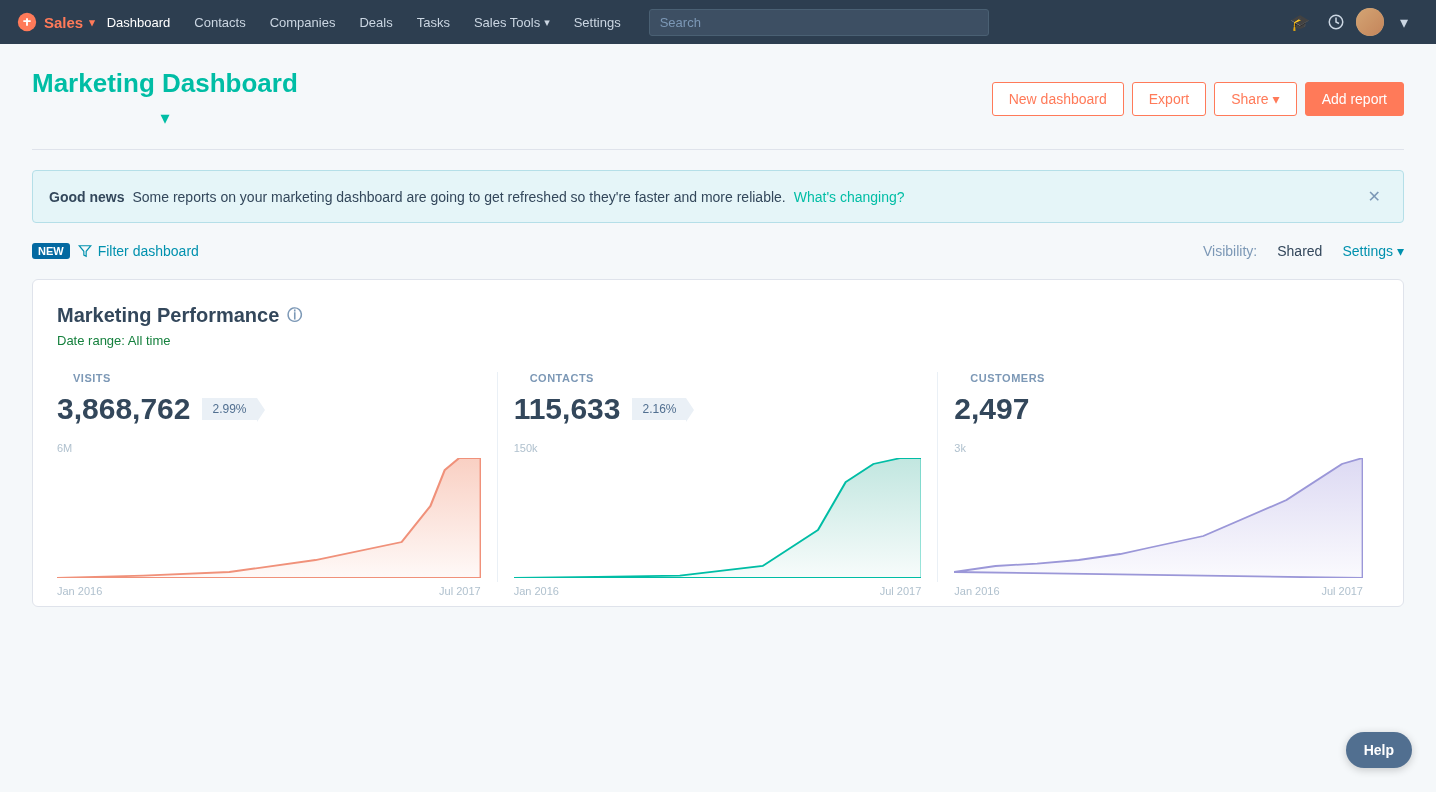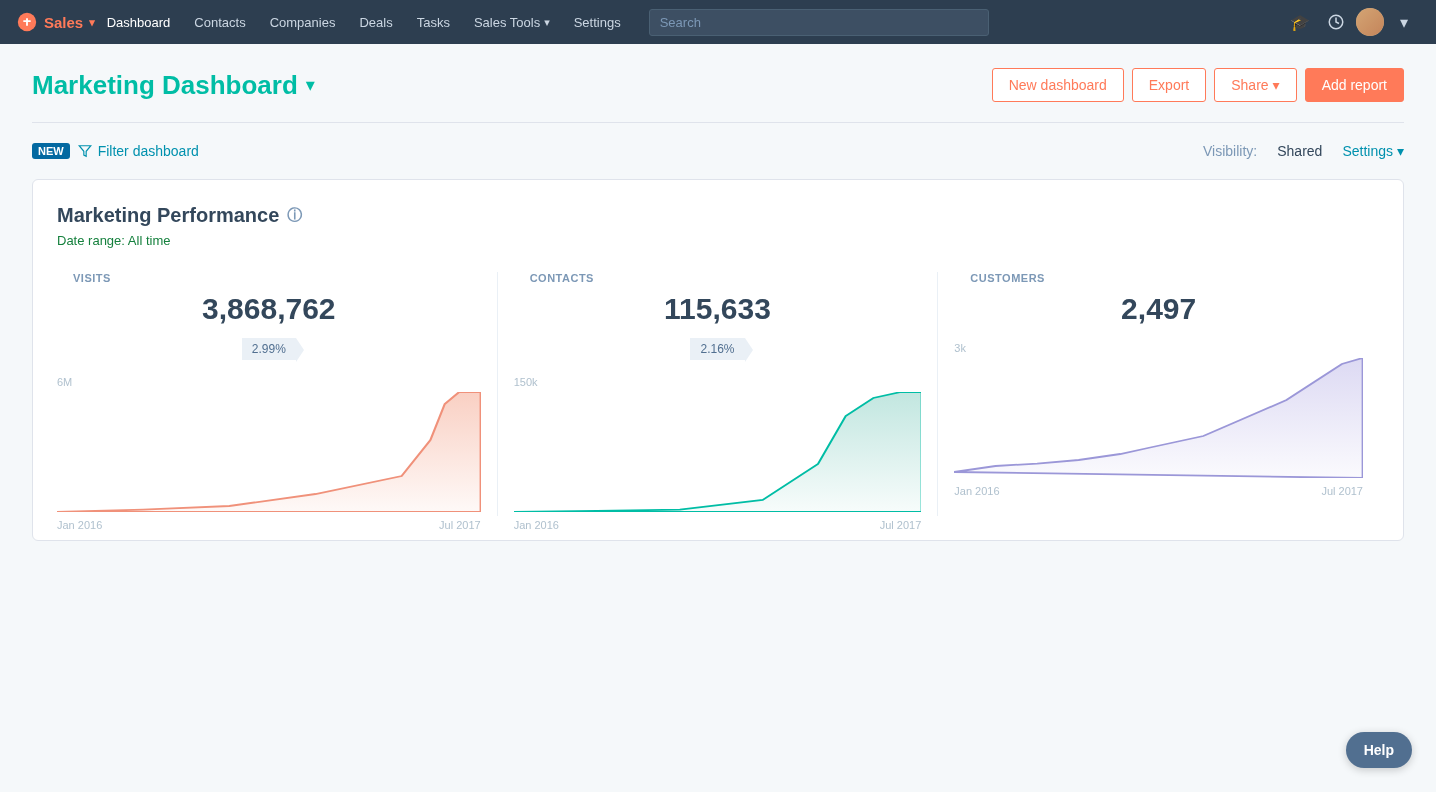--- a/index.html
+++ b/index.html
@@ -97,20 +97,21 @@
     .page-header {
       display: flex;
       align-items: center;
       justify-content: space-between;
       margin-bottom: 20px;
     }
     .page-title-container {
       display: flex;
       align-items: center;
       gap: 8px;
+      flex-direction: column;
     }
     .page-title {
       color: #00bda5;
       font-size: 26px;
       font-weight: 600;
     }
     .page-title-chevron {
       color: #00bda5;
       font-size: 18px;
       cursor: pointer;
@@ -285,21 +286,20 @@
       letter-spacing: 0.5px;
       text-transform: uppercase;
       margin-bottom: 8px;
       margin-left: 16px;
     }
     .metric-value-row {
       display: flex;
       align-items: center;
       gap: 12px;
       margin-bottom: 16px;
-      flex-direction: column;
     }
     .metric-value {
       font-size: 30px;
       font-weight: 600;
       color: #33475b;
     }
     .metric-badge {
       background: #eaf0f6;
       color: #516f90;
       font-size: 12px;
@@ -434,20 +434,28 @@
       <button class="btn btn-outline-orange btn-share">
         <span>Share</span>
         <span>▾</span>
       </button>
       <button class="btn btn-filled-orange">Add report</button>
     </div>
   </div>
 
   <div class="page-divider"></div>
 
+  <div class="notification-banner">
+    <div class="notification-content">
+      <span class="notification-title">Good news</span>
+      <span class="notification-text">Some reports on your marketing dashboard are going to get refreshed so they're faster and more reliable.</span>
+      <a class="notification-link" href="#">What's changing?</a>
+    </div>
+    <span class="notification-close">✕</span>
+  </div>
 
   <div class="toolbar">
     <div class="toolbar-left">
       <span class="badge-new">NEW</span>
       <button class="filter-btn">
         <svg width="14" height="14" viewBox="0 0 24 24" fill="none" stroke="#0091ae" stroke-width="2">
             <polygon points="22 3 2 3 10 12.46 10 19 14 21 14 12.46 22 3"></polygon>
           </svg>
         <span>Filter dashboard</span>
       </button>

